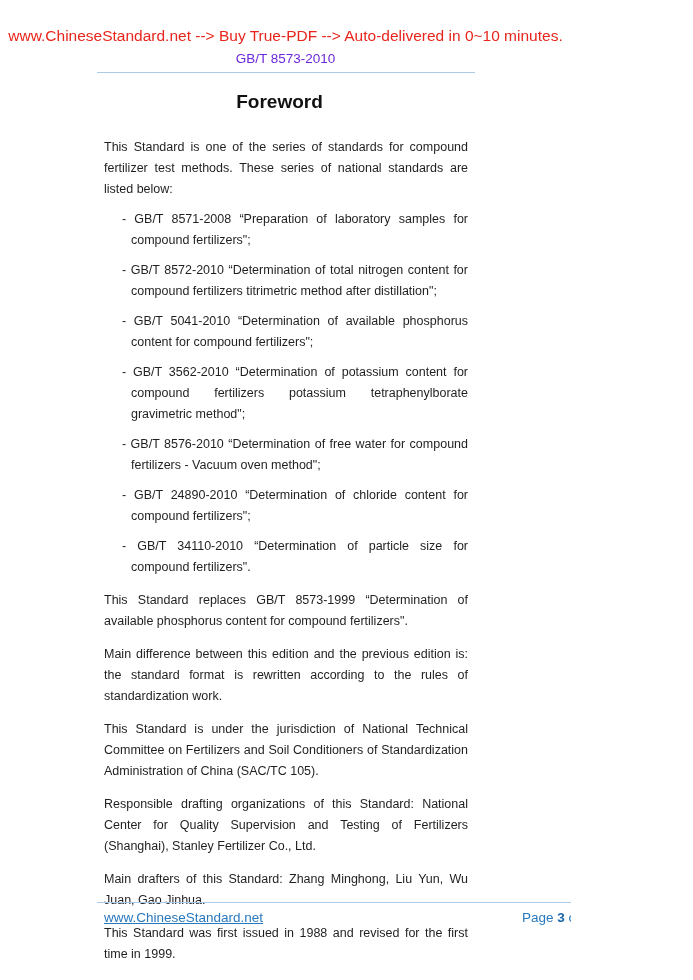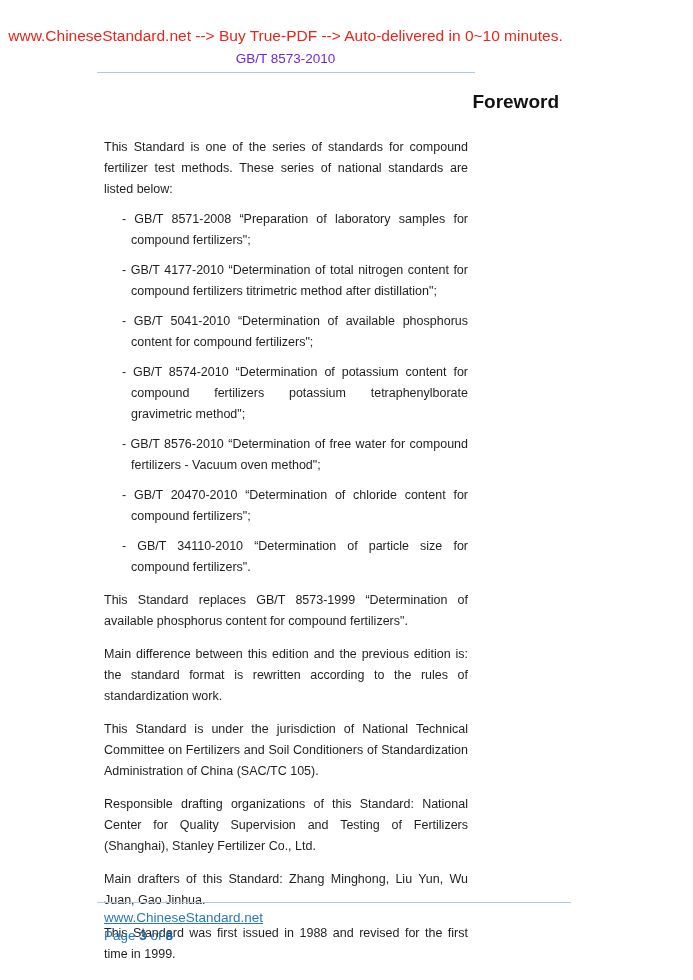--- a/index.html
+++ b/index.html
@@ -30,21 +30,21 @@
     font-size: 13.5px;
     line-height: 17px;
   }
   .rule {
     margin: 5px 96px 0 97px;
     border-top: 1px solid #a9cbe8;
     height: 0;
   }
   .title {
     margin: 17px 12px 0 0;
-    text-align: right;
+    text-align: center;
     color: #111111;
     font-size: 19px;
     line-height: 24px;
     font-weight: bold;
   }
   .content {
     margin: 23px 103px 0 104px;
     color: #1f1f1f;
     font-size: 12.5px;
     line-height: 21px;
@@ -66,21 +66,20 @@
     width: 499px;
     border-top: 1px solid #a9cbe8;
   }
   .footer-row {
     display: flex;
     justify-content: space-between;
     align-items: baseline;
     padding: 6px 5px 0 7px;
     font-size: 13.5px;
     line-height: 18px;
-    flex-direction: column;
   }
   .footer-link {
     color: #2878be;
     text-decoration: underline;
     cursor: pointer;
   }
   .page-info {
     color: #2878be;
     text-align: right;
   }
@@ -99,25 +98,25 @@
   <div class="doc-code">GB/T 8573-2010</div>
 
   <div class="rule"></div>
 
   <h1 class="title">Foreword</h1>
 
   <div class="content">
     <p class="para">This Standard is one of the series of standards for compound fertilizer test methods. These series of national standards are listed below:</p>
 
     <p class="item">- GB/T 8571-2008 “Preparation of laboratory samples for compound fertilizers";</p>
-    <p class="item">- GB/T 4177-2010 “Determination of total nitrogen content for compound fertilizers titrimetric method after distillation";</p>
+    <p class="item">- GB/T 8572-2010 “Determination of total nitrogen content for compound fertilizers titrimetric method after distillation";</p>
     <p class="item">- GB/T 5041-2010 “Determination of available phosphorus content for compound fertilizers";</p>
-    <p class="item">- GB/T 8574-2010 “Determination of potassium content for compound fertilizers potassium tetraphenylborate gravimetric method";</p>
+    <p class="item">- GB/T 3562-2010 “Determination of potassium content for compound fertilizers potassium tetraphenylborate gravimetric method";</p>
     <p class="item">- GB/T 8576-2010 “Determination of free water for compound fertilizers - Vacuum oven method";</p>
-    <p class="item">- GB/T 20470-2010 “Determination of chloride content for compound fertilizers";</p>
+    <p class="item">- GB/T 24890-2010 “Determination of chloride content for compound fertilizers";</p>
     <p class="item">- GB/T 34110-2010 “Determination of particle size for compound fertilizers".</p>
 
     <p class="para">This Standard replaces GB/T 8573-1999 “Determination of available phosphorus content for compound fertilizers".</p>
     <p class="para">Main difference between this edition and the previous edition is: the standard format is rewritten according to the rules of standardization work.</p>
     <p class="para">This Standard is under the jurisdiction of National Technical Committee on Fertilizers and Soil Conditioners of Standardization Administration of China (SAC/TC 105).</p>
     <p class="para">Responsible drafting organizations of this Standard: National Center for Quality Supervision and Testing of Fertilizers (Shanghai), Stanley Fertilizer Co., Ltd.</p>
     <p class="para">Main drafters of this Standard: Zhang Minghong, Liu Yun, Wu Juan, Gao Jinhua.</p>
     <p class="para">This Standard was first issued in 1988 and revised for the first time in 1999.</p>
   </div>
 

